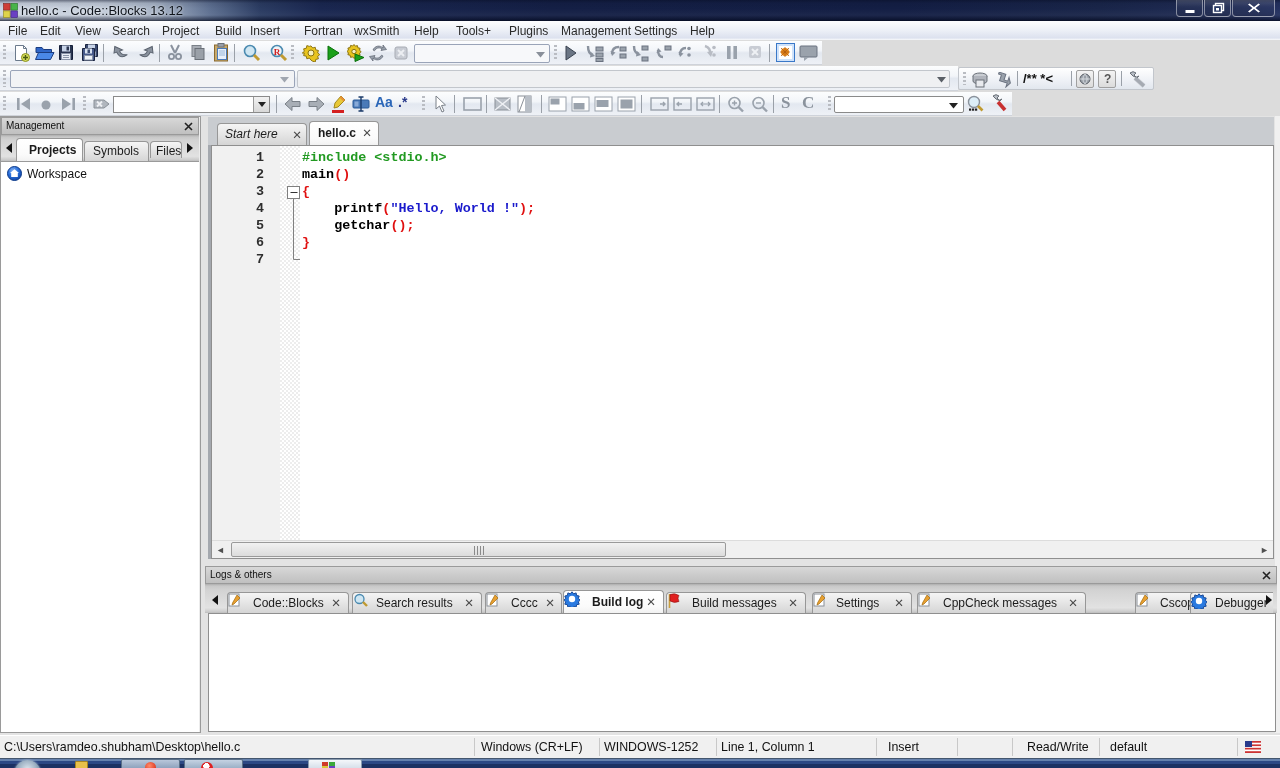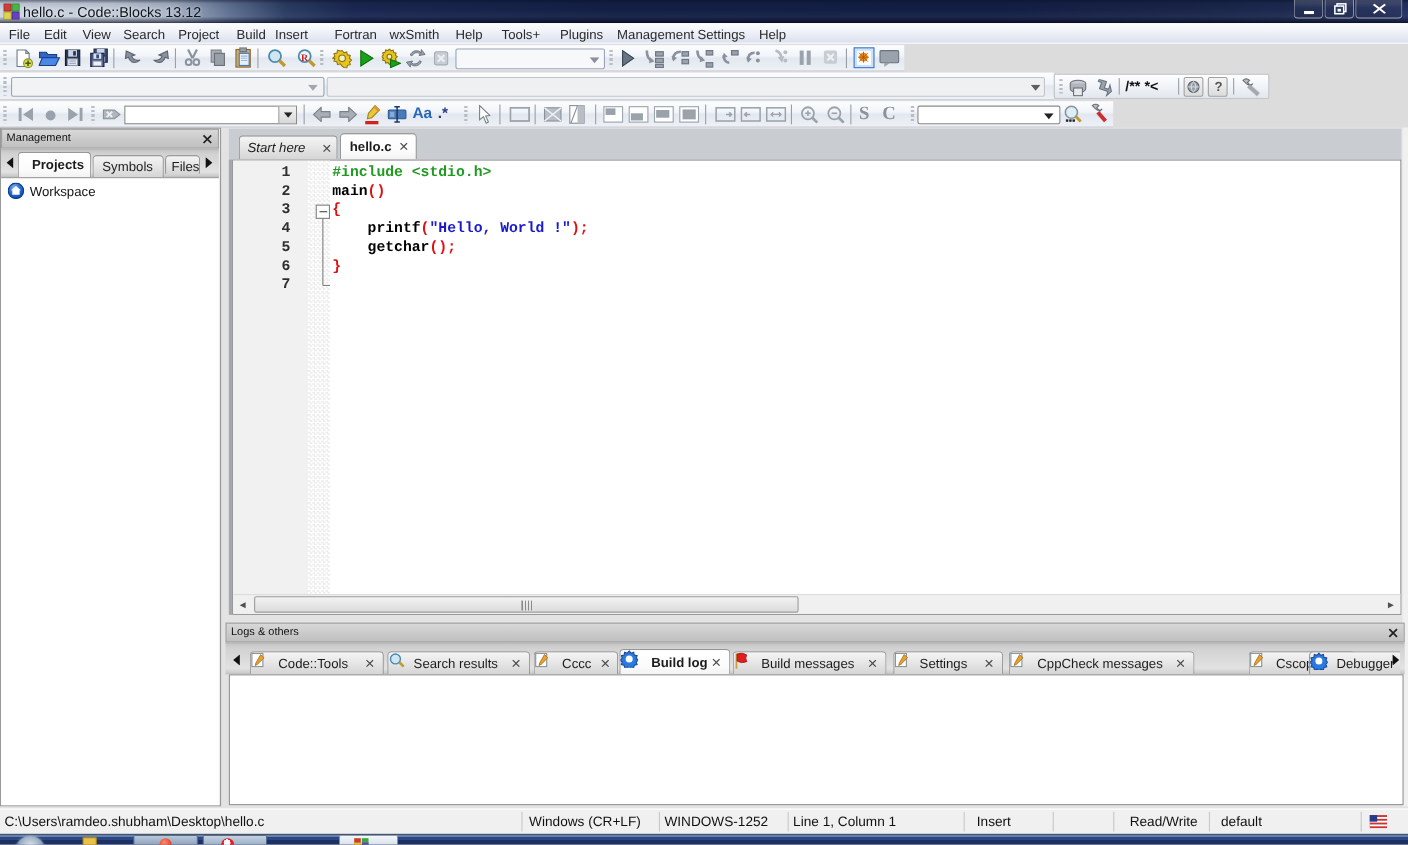--- a/index.html
+++ b/index.html
@@ -533,21 +533,21 @@
 </div>
 <div class="abs tabstrip" id="logtabs" style="left:205px;top:584px;width:1072px;height:29px;">
   <svg style="position:absolute;left:6px;top:11px" width="8" height="10" viewBox="0 0 8 10">
       <path d="M7 0 L1 5 L7 10 Z" fill="#111"></path>
     </svg>
   <div class="tab" style="left:22px;top:8px;width:122px;height:21px;">
     <svg class="licon" style="left:7px;top:3px" width="13" height="14" viewBox="0 0 13 14">
         <rect x="1" y="1" width="10" height="12" fill="#fff" stroke="#8a9098"></rect>
         <path d="M9 2 L12 5 L6 11 L4 12 L4.6 9.8 Z" fill="#e8a030" stroke="#a06a10" stroke-width=".7"></path>
       </svg>
-    <span style="position:absolute;left:25px;top:3px">Code::Tools</span><span class="tx" style="right:7px;top:3px">✕</span>
+    <span style="position:absolute;left:25px;top:3px">Code::Blocks</span><span class="tx" style="right:7px;top:3px">✕</span>
   </div>
   <div class="tab" style="left:147px;top:8px;width:130px;height:21px;">
     <svg class="licon" style="left:4px;top:2px" width="15" height="15" viewBox="0 0 15 15">
         <circle cx="6.5" cy="6" r="4.5" fill="#cfe6f2" stroke="#4a8ab0" stroke-width="1.3"></circle>
         <path d="M10 9 L14 13" stroke="#c09a30" stroke-width="2.4"></path>
       </svg>
     <span style="position:absolute;left:23px;top:3px">Search results</span><span class="tx" style="right:7px;top:3px">✕</span>
   </div>
   <div class="tab" style="left:280px;top:8px;width:77px;height:21px;">
     <svg class="licon" style="left:8px;top:3px" width="13" height="14" viewBox="0 0 13 14">

